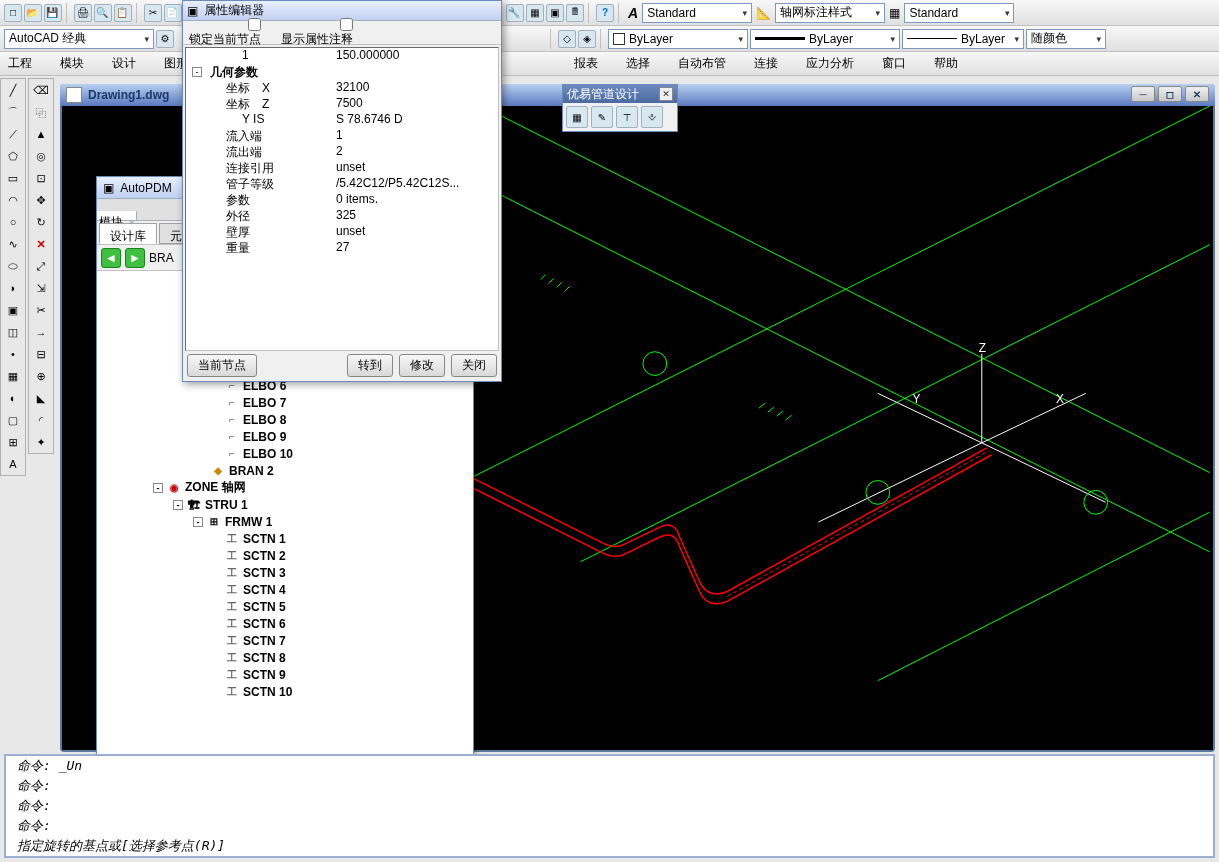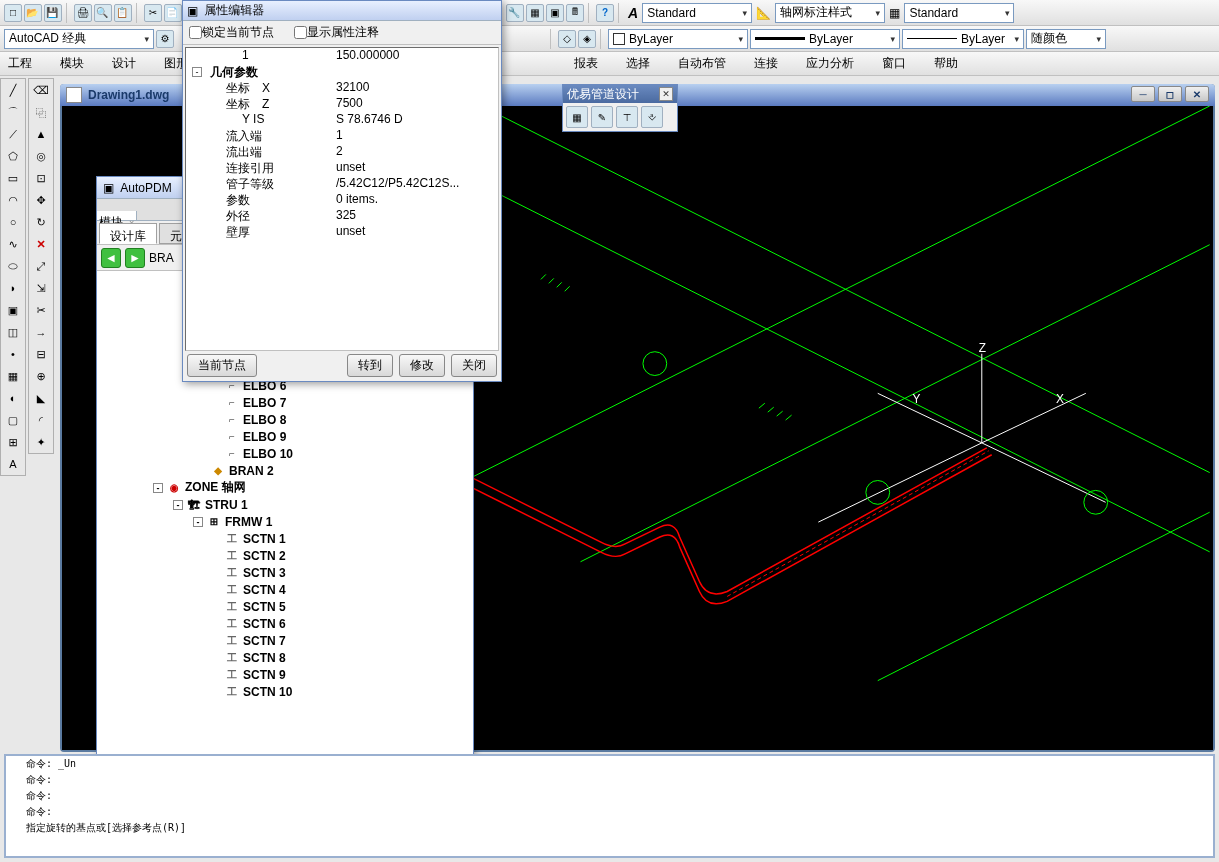--- a/index.html
+++ b/index.html
@@ -49,21 +49,21 @@
 .tree-icon { width: 14px; height: 14px; margin-right: 4px; display: inline-flex; align-items: center; justify-content: center; font-size: 10px; }
 .tree-icon.elbow { color: #666; }
 .tree-icon.sctn { color: #666; }
 .tree-icon.zone { color: #c00; }
 .tree-icon.bran { color: #c80; }
 
 
 .prop-dialog { position: absolute; top: 0; left: 182px; width: 320px; height: 382px; background: #f0f0f0; border: 1px solid #6a8ac0; box-shadow: 2px 2px 8px rgba(0,0,0,0.4); z-index: 20; }
 .prop-title { height: 20px; background: linear-gradient(#e8f0ff,#c0d0f0); display: flex; align-items: center; padding: 0 4px; gap: 6px; font-size: 11px; border-bottom: 1px solid #a0b0c0; }
 .prop-checks { height: 24px; display: flex; align-items: center; padding: 2px 6px; gap: 20px; border-bottom: 1px solid #c0c0c0; }
-.prop-checks label { display: flex; align-items: center; gap: 0; }
+.prop-checks label { display: flex; align-items: flex-end; gap: 0; flex-direction: column; }
 .prop-body { position: absolute; top: 46px; left: 2px; right: 2px; bottom: 30px; background: #fff; border: 1px inset #c0c0c0; overflow-y: scroll; }
 .prop-row { display: flex; height: 16px; font-size: 12px; font-family: "SimSun", monospace; }
 .prop-key { width: 150px; padding-left: 24px; }
 .prop-key.l2 { padding-left: 40px; }
 .prop-key.l3 { padding-left: 56px; }
 .prop-val { flex: 1; }
 .prop-group { display: flex; height: 16px; font-size: 12px; font-family: "SimSun", monospace; align-items: center; }
 .prop-group .tree-toggle { margin-left: 6px; }
 .prop-buttons { position: absolute; bottom: 4px; left: 4px; right: 4px; display: flex; gap: 6px; }
 .prop-btn { flex: 0 0 auto; padding: 2px 10px; background: linear-gradient(#f8f8f8,#d8d8d8); border: 1px solid #888; border-radius: 3px; }
@@ -71,21 +71,21 @@
 
 
 .float-toolbar { position: absolute; top: 84px; left: 562px; width: 116px; background: #f0f0f0; border: 1px solid #6a8ac0; z-index: 15; }
 .float-title { height: 18px; background: linear-gradient(#6a8ac0,#4a6aa0); color: #fff; font-size: 11px; display: flex; align-items: center; padding: 0 4px; justify-content: space-between; }
 .float-title .close { width: 14px; height: 14px; background: #f0f0f0; border: 1px solid #888; color: #333; font-size: 9px; display: flex; align-items: center; justify-content: center; }
 .float-icons { display: flex; padding: 3px; gap: 3px; }
 .float-icons .toolbar-icon { width: 22px; height: 22px; }
 
 
 .cmdline-area { position: absolute; left: 4px; right: 4px; bottom: 4px; height: 104px; background: #fff; border: 2px solid #9ab0d0; }
-.cmdline-area .line { padding: 1px 20px; font-family: "SimSun", monospace; font-size: 10px; }
+.cmdline-area .line { padding: 1px 11px; font-family: "SimSun", monospace; font-size: 13px; font-style: italic; }
 
 
 .layer-swatch { width:50px; height:3px; background:#000; display:inline-block; margin-right:4px; vertical-align:middle;}
 
 .green-line { stroke: #00ff00; stroke-width: 1; fill: none; }
 .white-line { stroke: #fff; stroke-width: 1; fill: none; }
 .red-line { stroke: #ff0000; stroke-width: 1.5; fill: none; }
 .red-dash { stroke: #ff0000; stroke-width: 1; fill: none; stroke-dasharray: 4 3; }
 </style>
 </head>
@@ -441,20 +441,24 @@
         <span class="prop-val">0 items.</span>
       </div>
     <div class="prop-row">
         <span class="prop-key l2">外径</span>
         <span class="prop-val">325</span>
       </div>
     <div class="prop-row">
         <span class="prop-key l2">壁厚</span>
         <span class="prop-val">unset</span>
       </div>
+    <div class="prop-row">
+        <span class="prop-key l2">重量</span>
+        <span class="prop-val">27</span>
+      </div>
   </div>
   <div class="prop-buttons">
     <button class="prop-btn">当前节点</button>
     <span class="spacer"></span>
     <button class="prop-btn">转到</button>
     <button class="prop-btn">修改</button>
     <button class="prop-btn">关闭</button>
   </div>
 </div>
 

